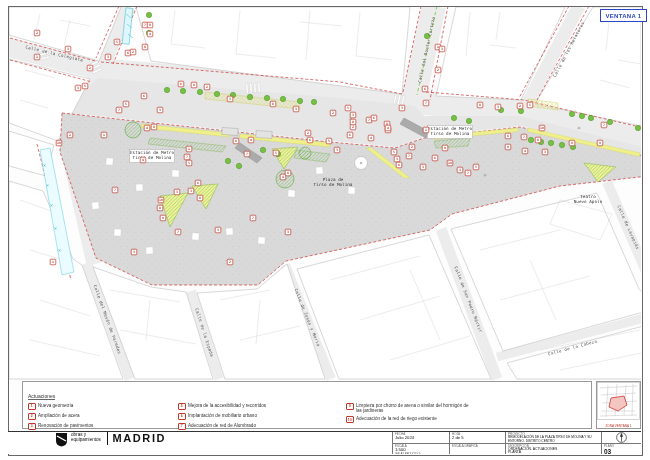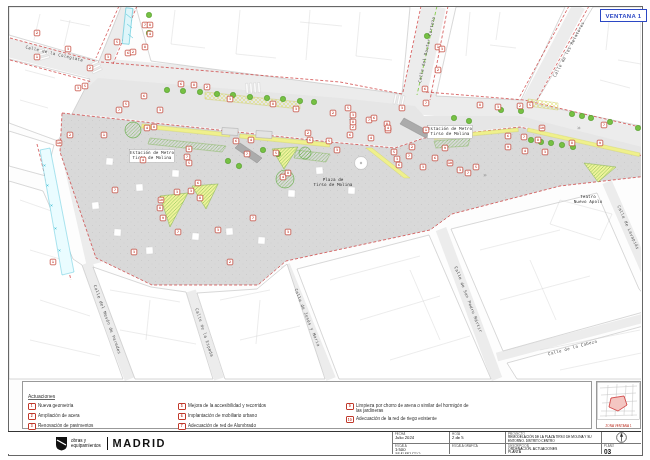--- a/index.html
+++ b/index.html
@@ -16,21 +16,21 @@
   .lcol{display:flex;flex-direction:column;}
   .lcol1{width:150px;} .lcol2{width:168px;} .lcol3{width:200px;}
   .litem{display:flex;gap:2.5px;margin-bottom:2.5px;font-size:4.6px;line-height:1.18;color:#333;max-width:128px;}
   .lnum{flex:none;width:5.5px;height:5.5px;border:.7px solid #c0392b;border-radius:1px;color:#c0392b;
         font-size:3.4px;display:flex;align-items:center;justify-content:center;font-weight:bold;background:#fff;}
   
   .keymap{position:absolute;left:596px;top:381px;width:45px;height:48px;background:#fff;border:.5px solid #999;box-sizing:border-box;}
   .keymap .cap{font-size:3.1px;color:#c0392b;text-align:center;line-height:1;margin-top:1px;}
   
   .titleblock{position:absolute;left:8px;top:431px;width:633px;height:23px;border-top:1.3px solid #333;background:#fff;display:flex;box-sizing:border-box;}
-  .tb-left{display:flex;align-items:center;padding-left:47px;width:230px;box-sizing:border-box;}
+  .tb-left{display:flex;padding-left:47px;width:230px;box-sizing:border-box;}
   .logo-text{font-size:4.6px;line-height:1.15;color:#111;margin-left:3px;}
   .logo-div{width:1.6px;height:13px;background:#111;margin:0 4px 0 6px;}
   .madrid{font-size:11px;font-weight:bold;letter-spacing:1.6px;color:#111;}
   .tb-fields{margin-left:auto;display:flex;height:100%;}
   .fcol{display:flex;flex-direction:column;border-left:.5px solid #777;height:100%;box-sizing:border-box;}
   .fcell{flex:1;padding:1px 2px;border-bottom:.5px solid #777;box-sizing:border-box;overflow:hidden;}
   .fcell:last-child{border-bottom:none;}
   .flabel{font-size:3px;color:#666;text-transform:uppercase;line-height:1;}
   .fval{font-size:4.2px;color:#111;line-height:1.15;}
   .fnote{font-size:2.8px;color:#555;}

